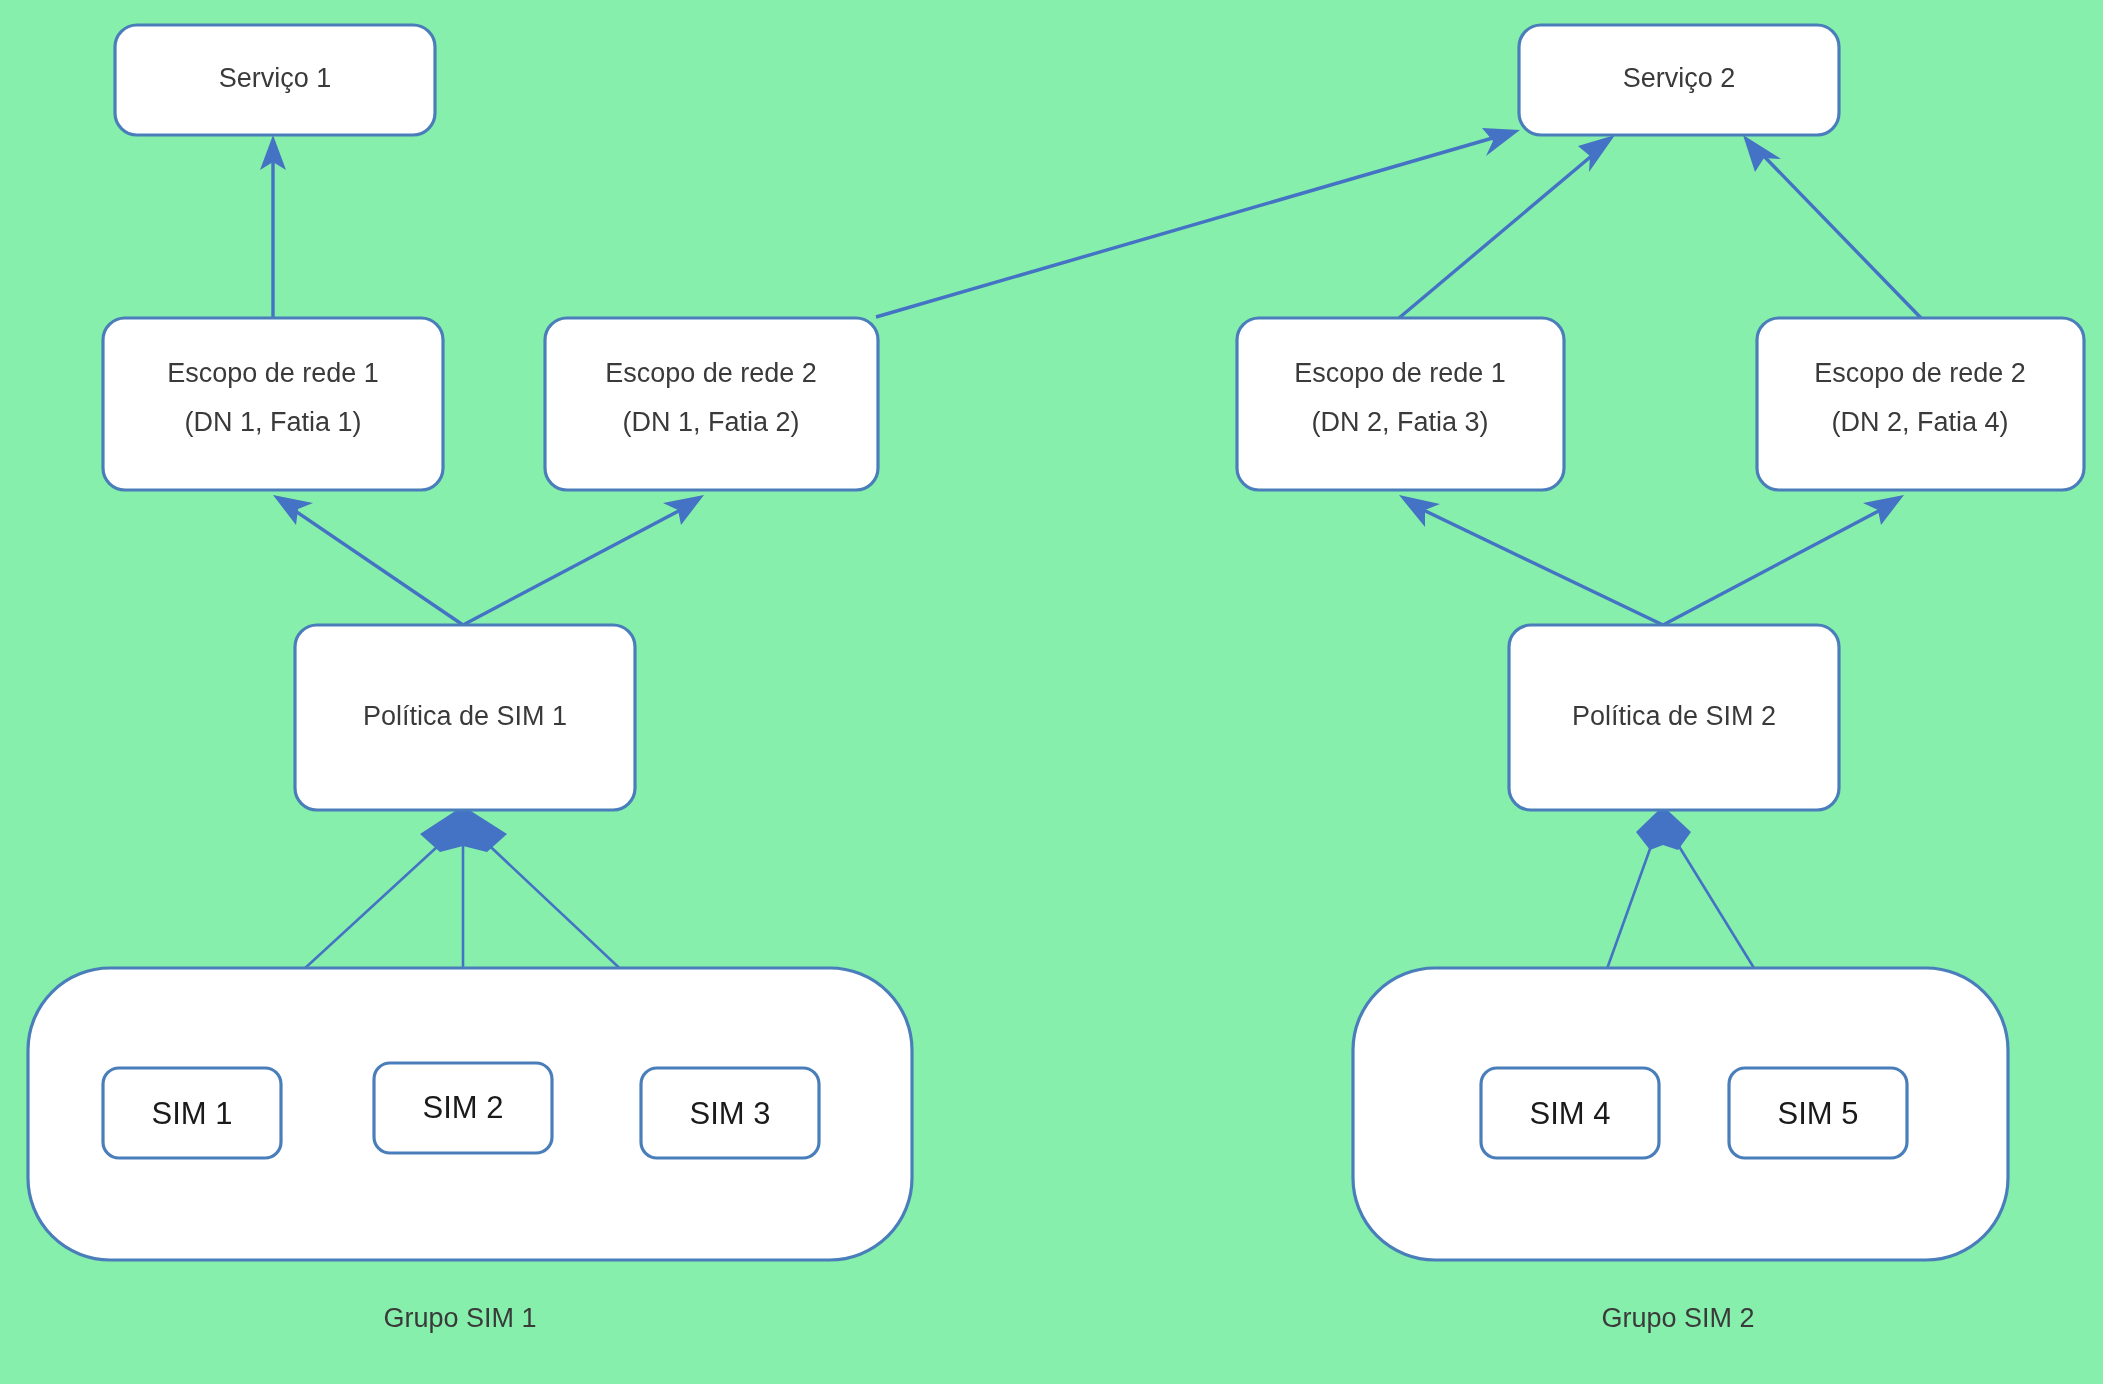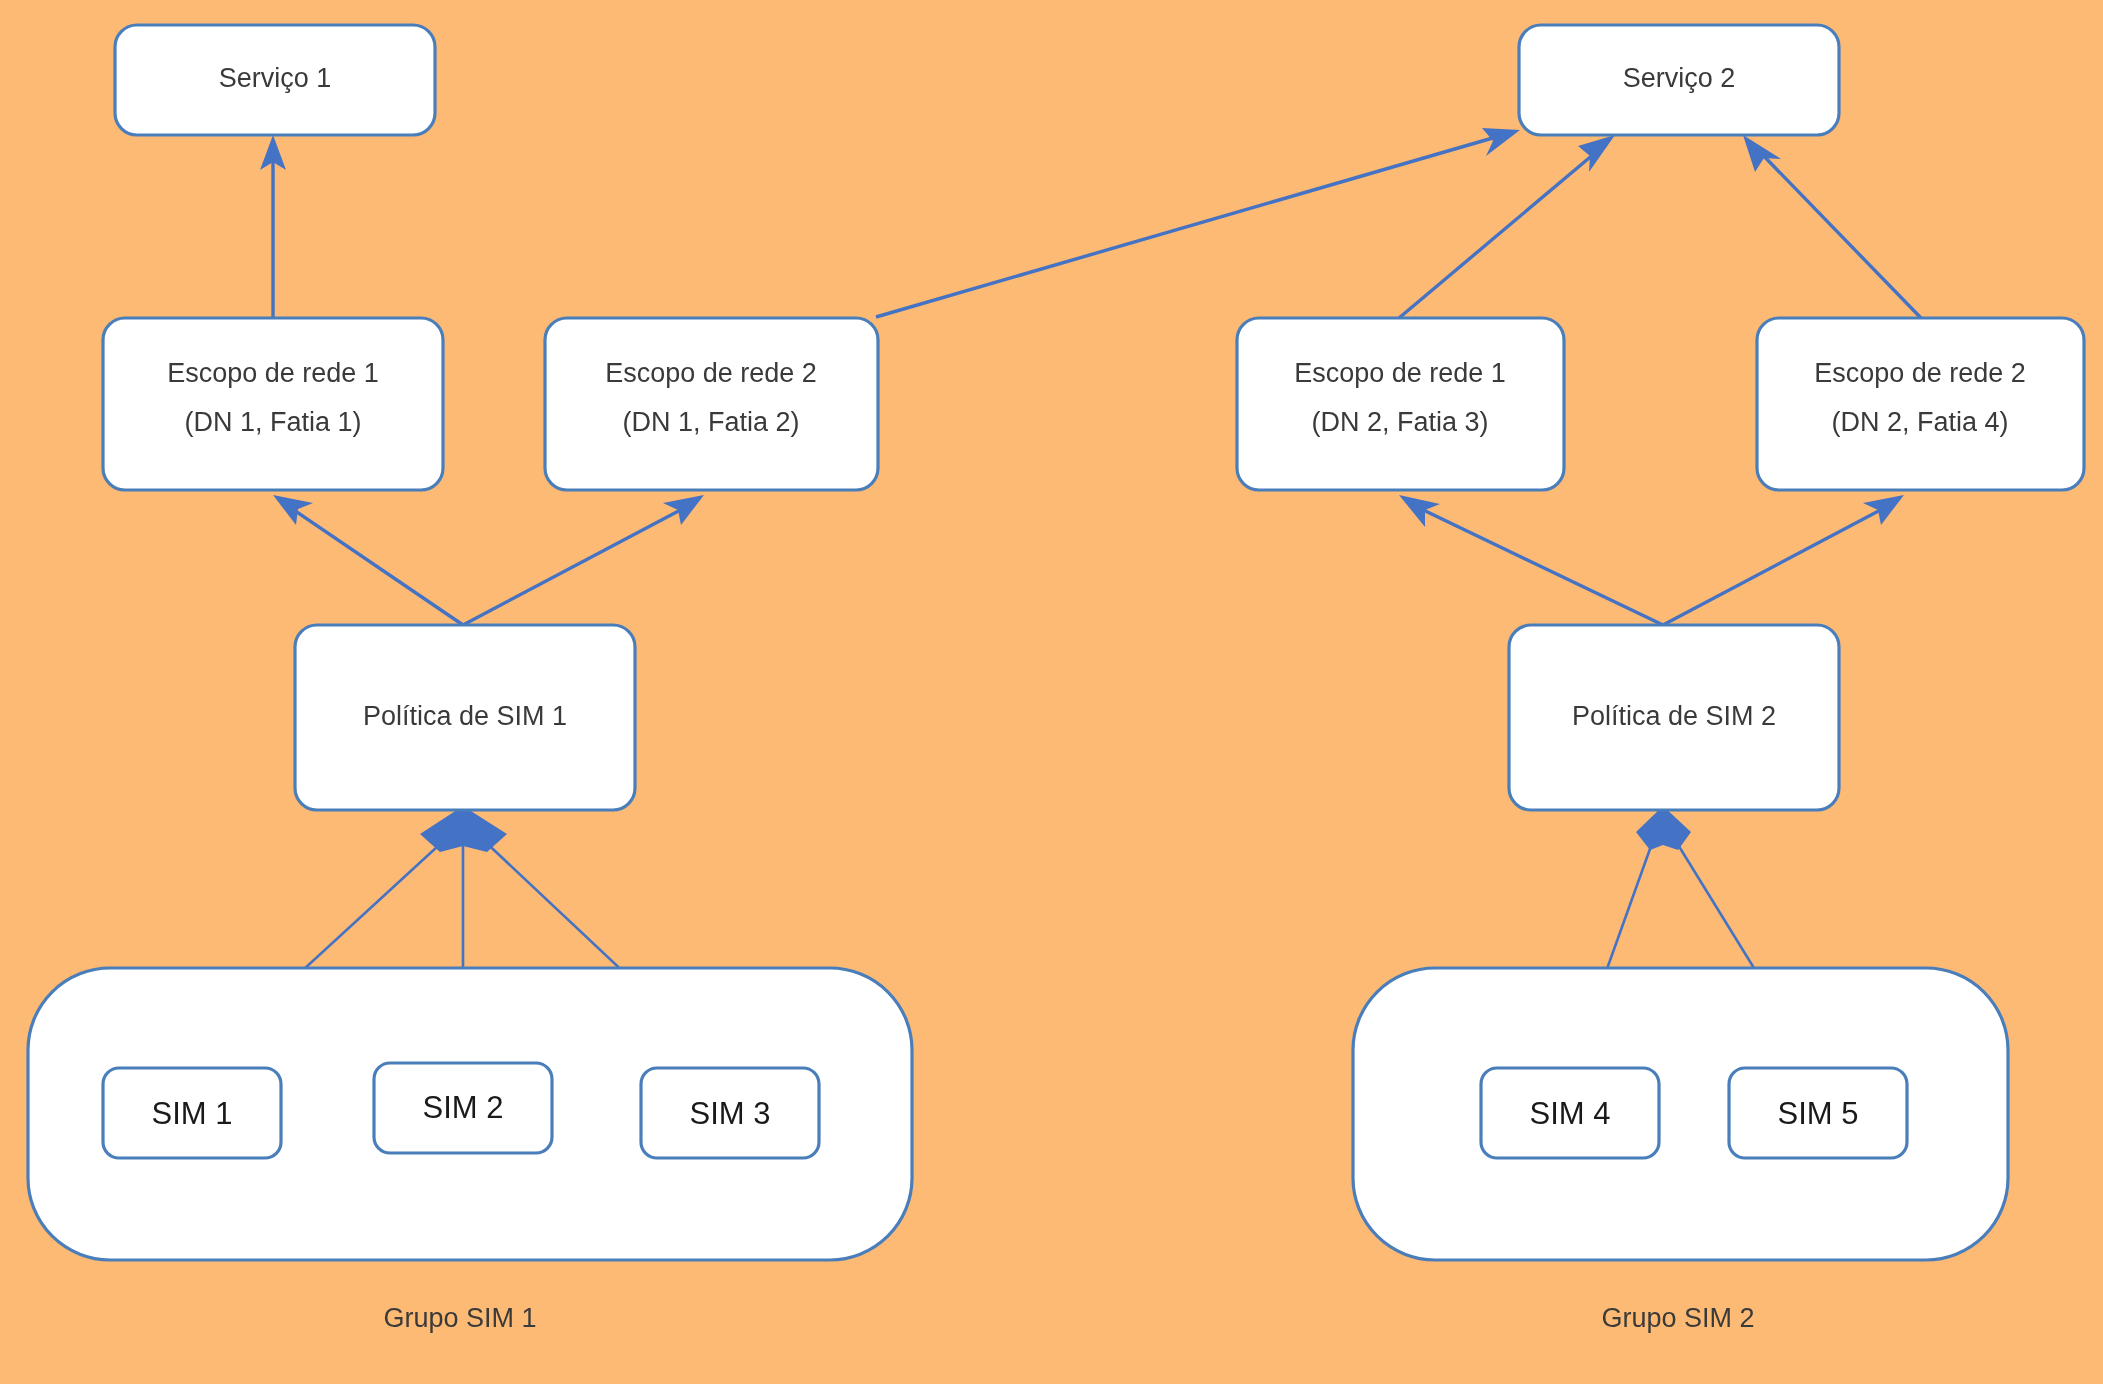--- a/index.html
+++ b/index.html
@@ -8,21 +8,21 @@
     padding: 0;
     background: #ffffff;
   }
   body {
     font-family: "Liberation Sans", sans-serif;
   }
   #stage {
     position: relative;
     width: 2103px;
     height: 1384px;
-    background: #fdba74;
+    background: #86efac;
     overflow: hidden;
   }
   #diagram-svg {
     position: absolute;
     left: 0;
     top: 0;
     width: 2103px;
     height: 1384px;
     display: block;
   }

